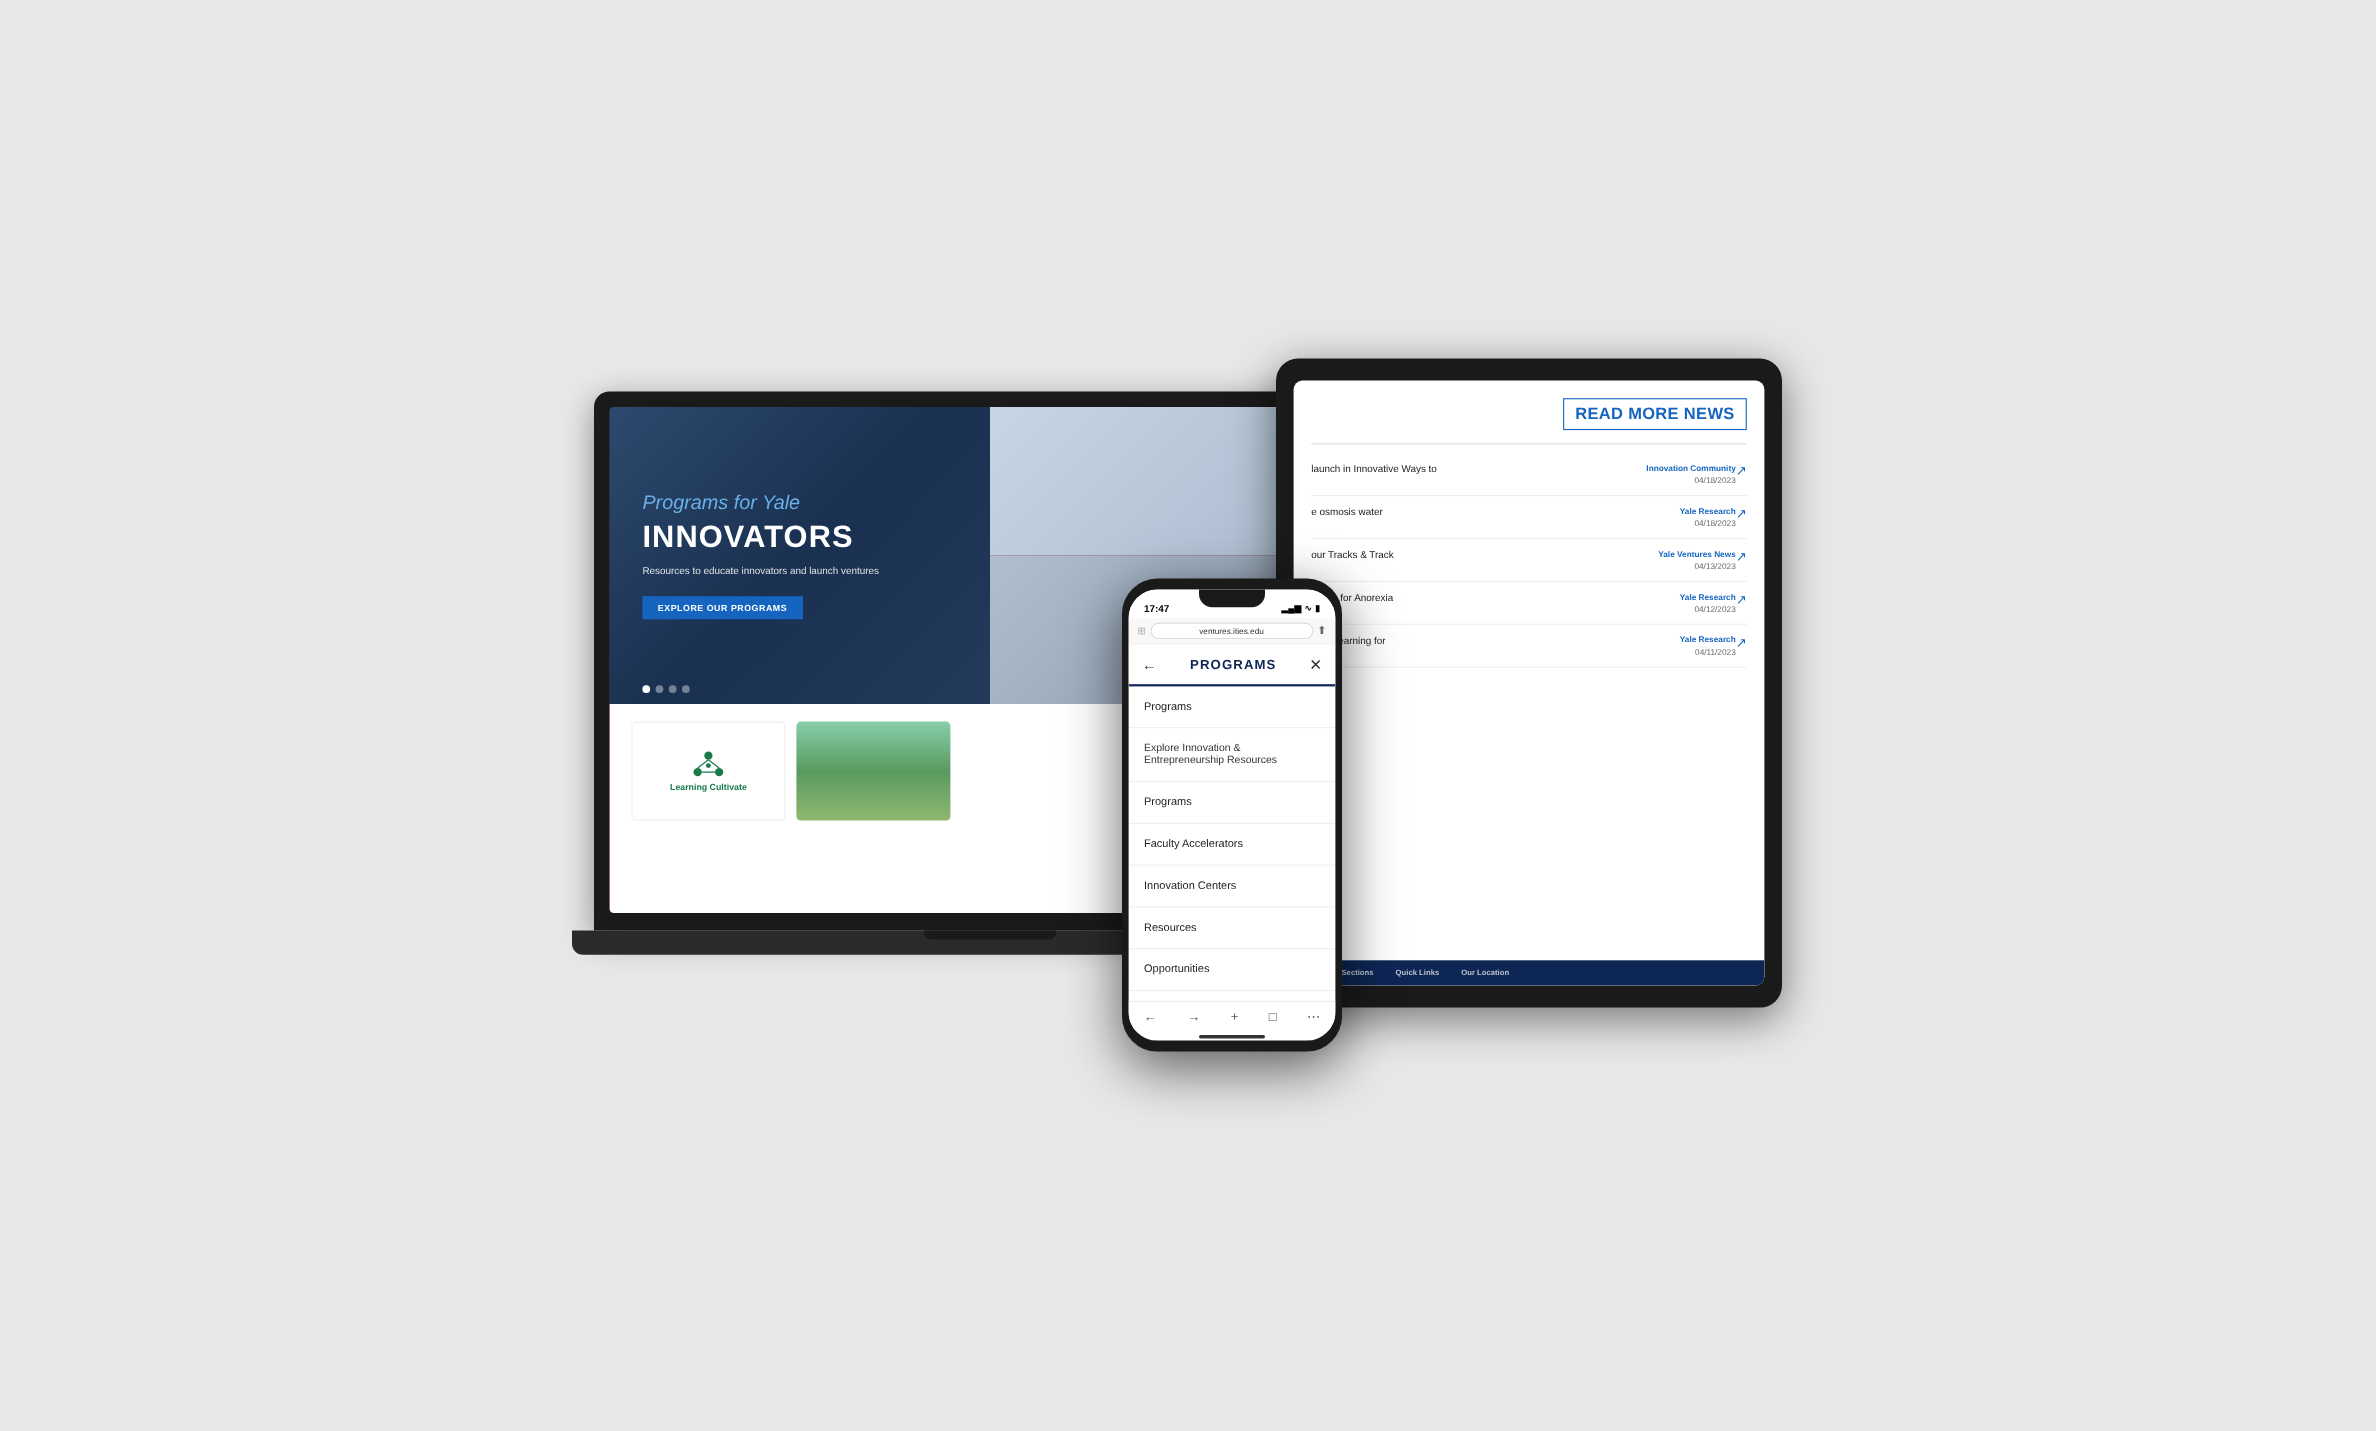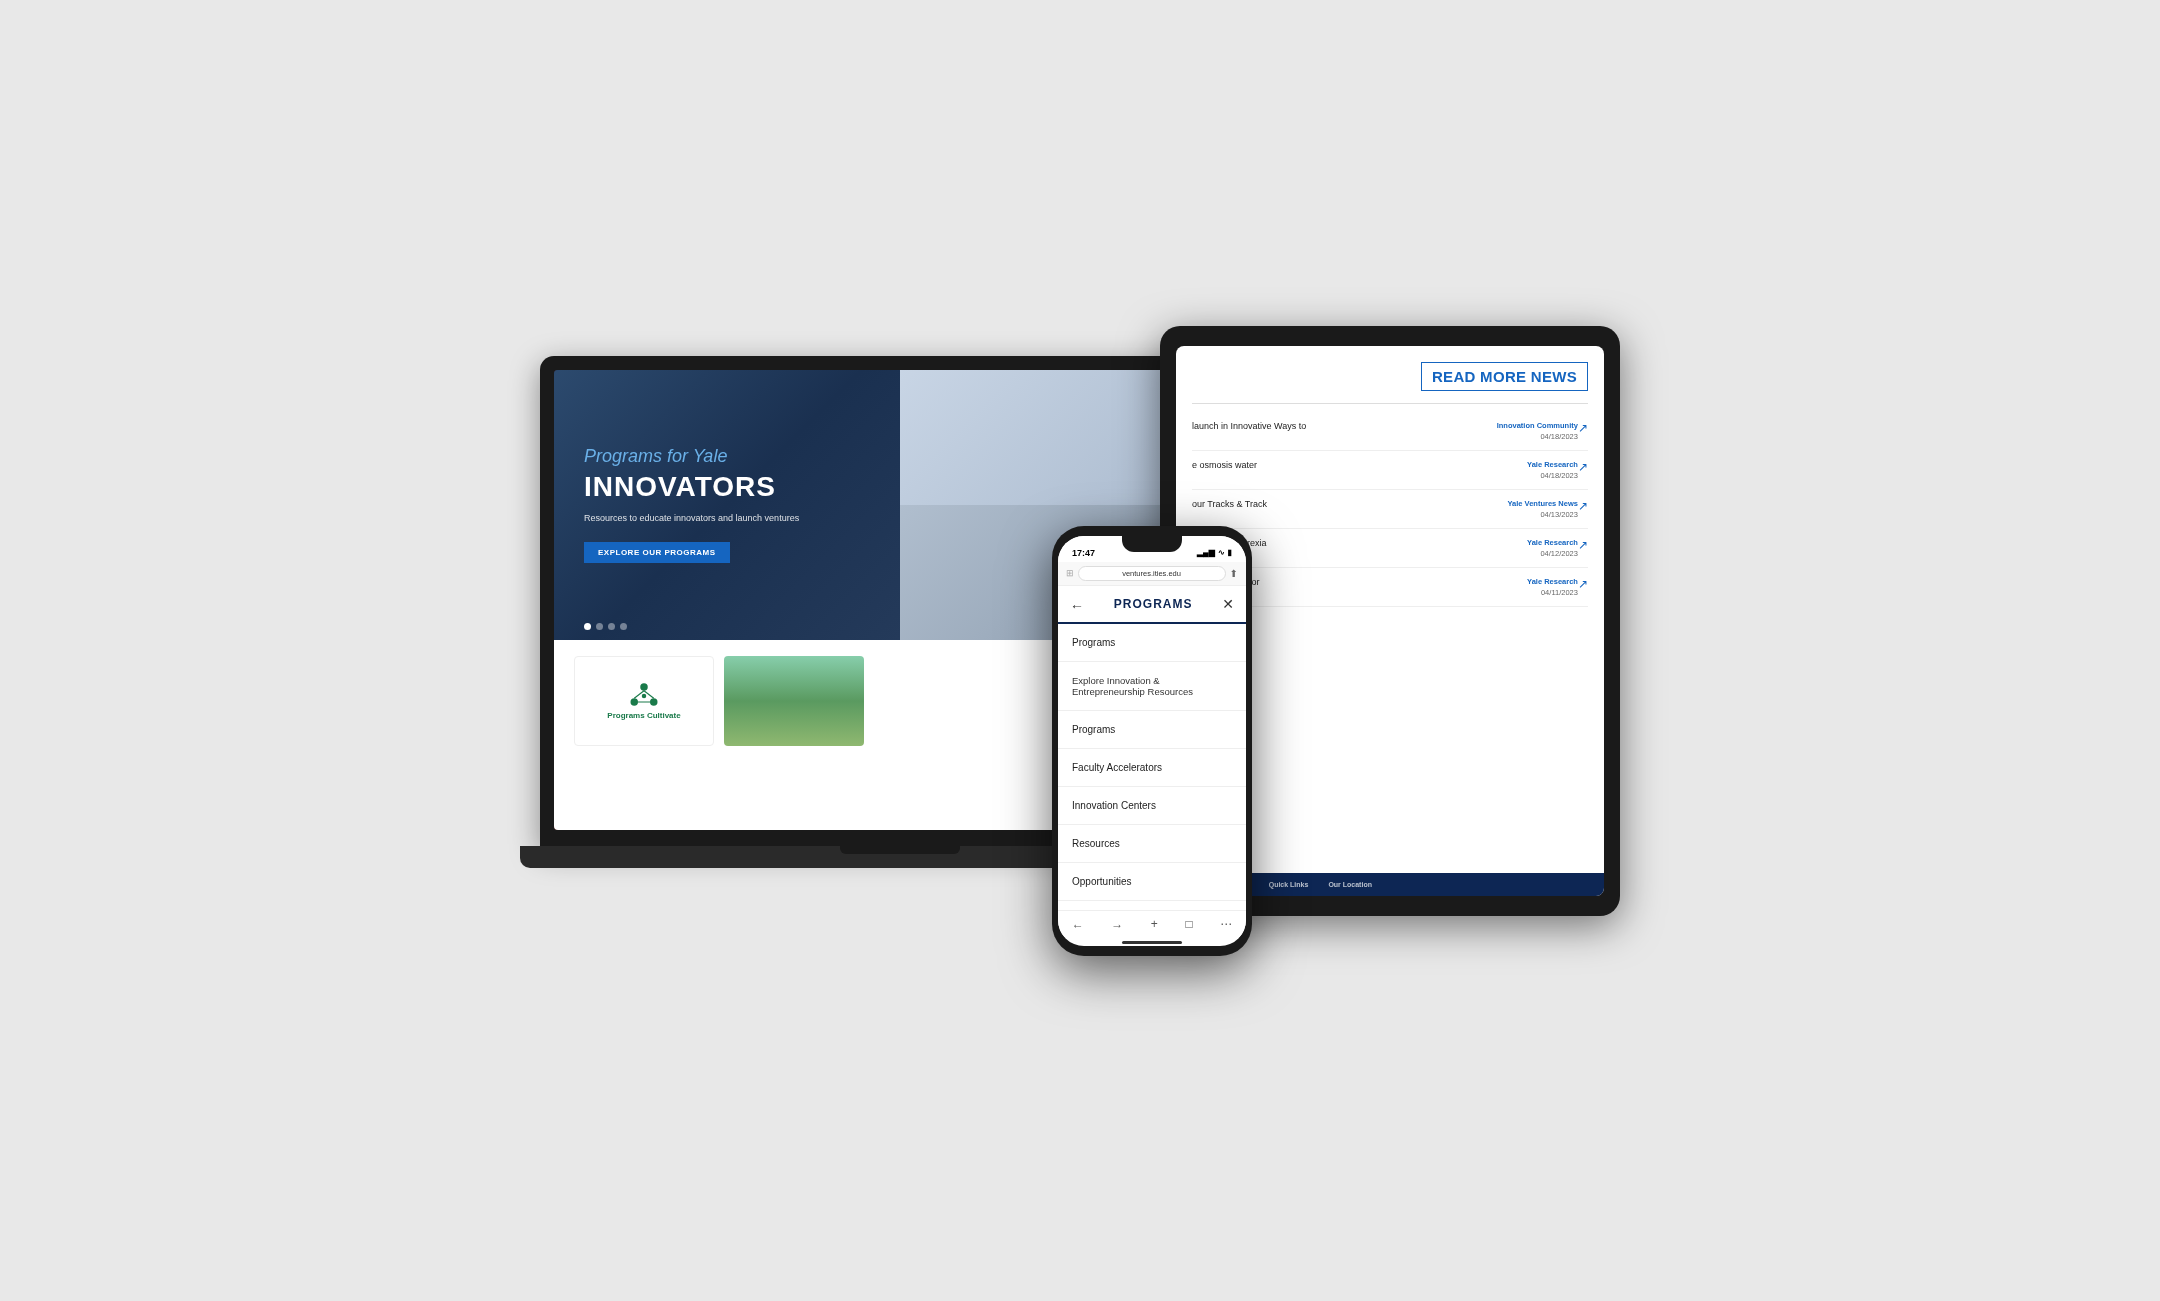--- a/index.html
+++ b/index.html
@@ -400,21 +400,20 @@
     }
 
     
     .phone {
       position: absolute;
       left: 480px;
       top: 200px;
       width: 200px;
       height: 430px;
       z-index: 10;
-      margin-left: 32px;
     }
 
     .phone-outer {
       width: 200px;
       height: 430px;
       background: #1a1a1a;
       border-radius: 32px;
       padding: 10px 6px;
       box-shadow: 0 15px 50px rgba(0,0,0,0.6);
       position: relative;
@@ -604,21 +603,21 @@
                 <div class="nucleate-logo">
                   <svg class="nucleate-icon" viewBox="0 0 50 40">
                     <circle cx="25" cy="8" r="5" fill="#1a7a4a"></circle>
                     <circle cx="12" cy="28" r="5" fill="#1a7a4a"></circle>
                     <circle cx="38" cy="28" r="5" fill="#1a7a4a"></circle>
                     <line x1="25" y1="13" x2="12" y2="23" stroke="#1a7a4a" stroke-width="1.5"></line>
                     <line x1="25" y1="13" x2="38" y2="23" stroke="#1a7a4a" stroke-width="1.5"></line>
                     <line x1="17" y1="28" x2="33" y2="28" stroke="#1a7a4a" stroke-width="1.5"></line>
                     <circle cx="25" cy="20" r="3" fill="#1a7a4a"></circle>
                   </svg>
-                  <div class="nucleate-text">Programs Cultivate</div>
+                  <div class="nucleate-text">Learning Cultivate</div>
                 </div>
               </div>
 
 
               <div class="event-card event-card-green"></div>
             </div>
           </div>
 
         </div>
       </div>

